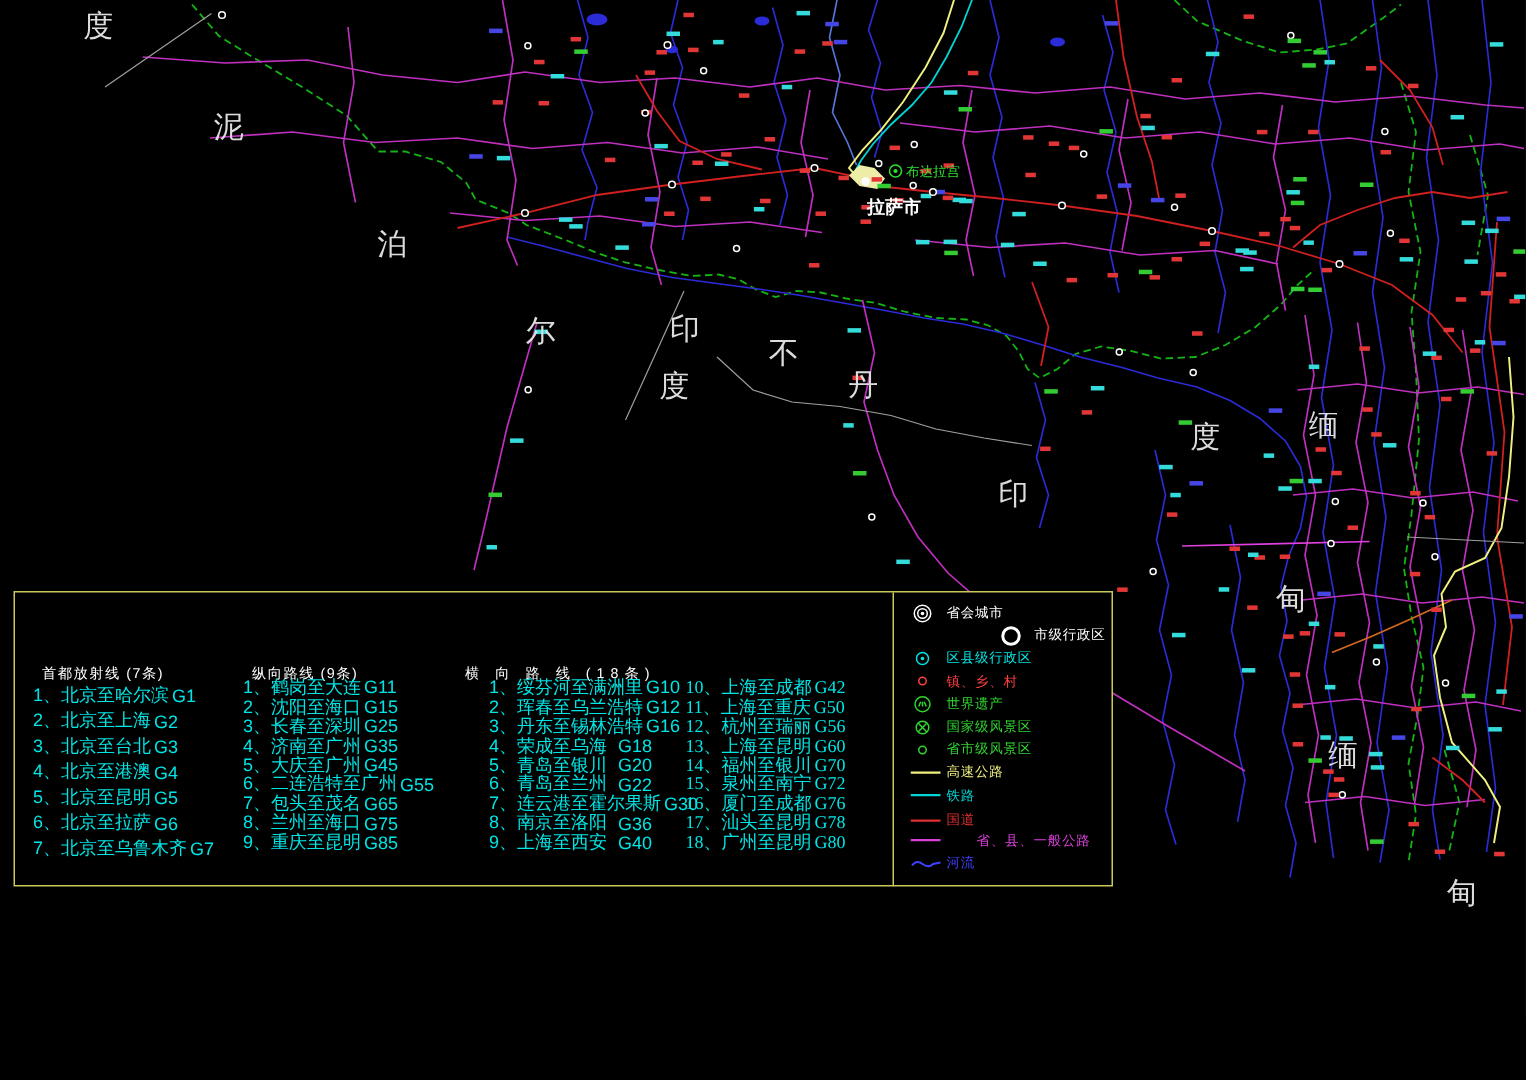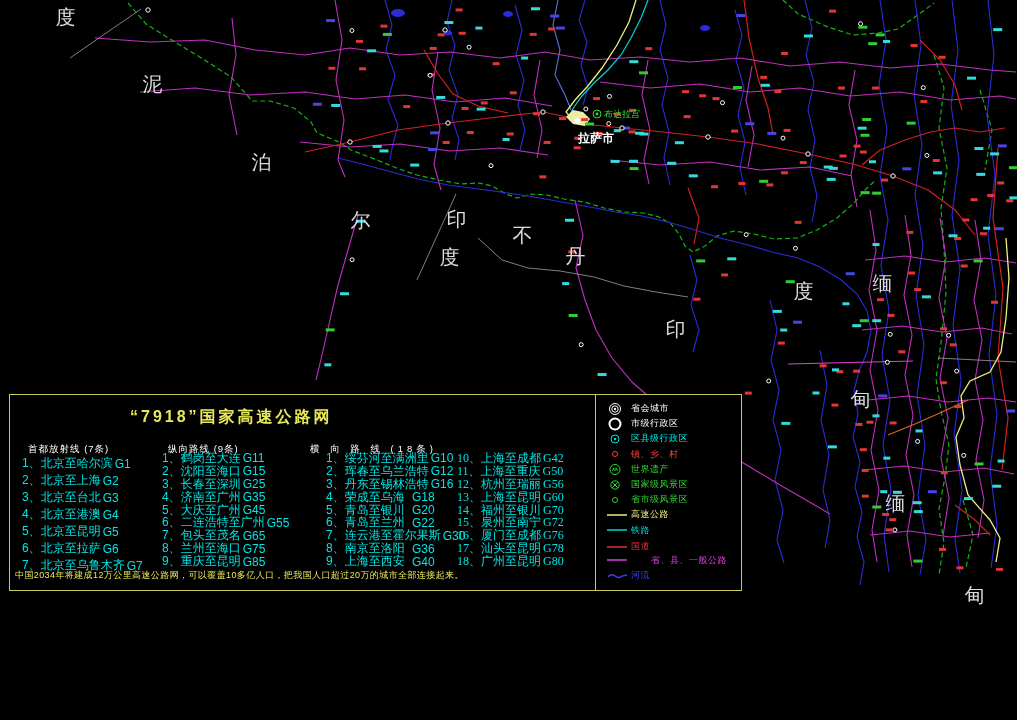--- a/index.html
+++ b/index.html
@@ -398,21 +398,20 @@
       <text class="region-label" x="896" y="510">缅</text>
       <text class="region-label" x="975" y="602">甸</text>
     </g>
     <text class="city-label" x="578" y="142">拉萨市</text>
     <text class="heritage-label" x="604" y="117">布达拉宫</text>
   </svg>
 
   
   <div class="legend">
     <div class="legend-divider"></div>
-    <div class="legend-title">“7918”国家高速公路网</div>
 
     <div class="col-head head-radial">首都放射线  (7条)</div>
     <div class="col-head head-vertical">纵向路线  (9条)</div>
     <div class="col-head head-horizontal">横 向 路 线  (18条)</div>
 
     <div class="route-col col-radial">
       <div class="route-row">
           <span class="route-label">1、北京至哈尔滨</span>
           <span class="route-code">G1</span>
         </div>
@@ -552,34 +551,33 @@
         <div class="route-row">
           <span class="route-label">17、汕头至昆明</span>
           <span class="route-code">G78</span>
         </div>
         <div class="route-row">
           <span class="route-label">18、广州至昆明</span>
           <span class="route-code">G80</span>
         </div>
     </div>
 
-    <div class="footnote">中国2034年将建成12万公里高速公路网，可以覆盖10多亿人口，把我国人口超过20万的城市全部连接起来。</div>
 
     <div class="sym-col">
       <div class="sym-row" style="color: rgb(255, 255, 255);">
         <span class="sym-icon">
           <svg width="16" height="14">
               <circle cx="8" cy="7" r="5.5" stroke="currentColor" fill="none"></circle>
               <circle cx="8" cy="7" r="3.2" stroke="currentColor" fill="none"></circle>
               <circle cx="8" cy="7" r="1.2" fill="currentColor"></circle>
             </svg>
         </span>
         <span class="sym-label">省会城市</span>
       </div>
-      <div class="sym-row" style="color: rgb(255, 255, 255);">
+      <div class="sym-row" style="color: rgb(255, 255, 255); justify-content: flex-end;">
         <span class="sym-icon">
           <svg width="16" height="14">
               <circle cx="8" cy="7" r="5.5" stroke="currentColor" stroke-width="2" fill="none"></circle>
             </svg>
         </span>
         <span class="sym-label">市级行政区</span>
       </div>
       <div class="sym-row" style="color: rgb(0, 229, 229);">
         <span class="sym-icon">
           <svg width="16" height="12">

